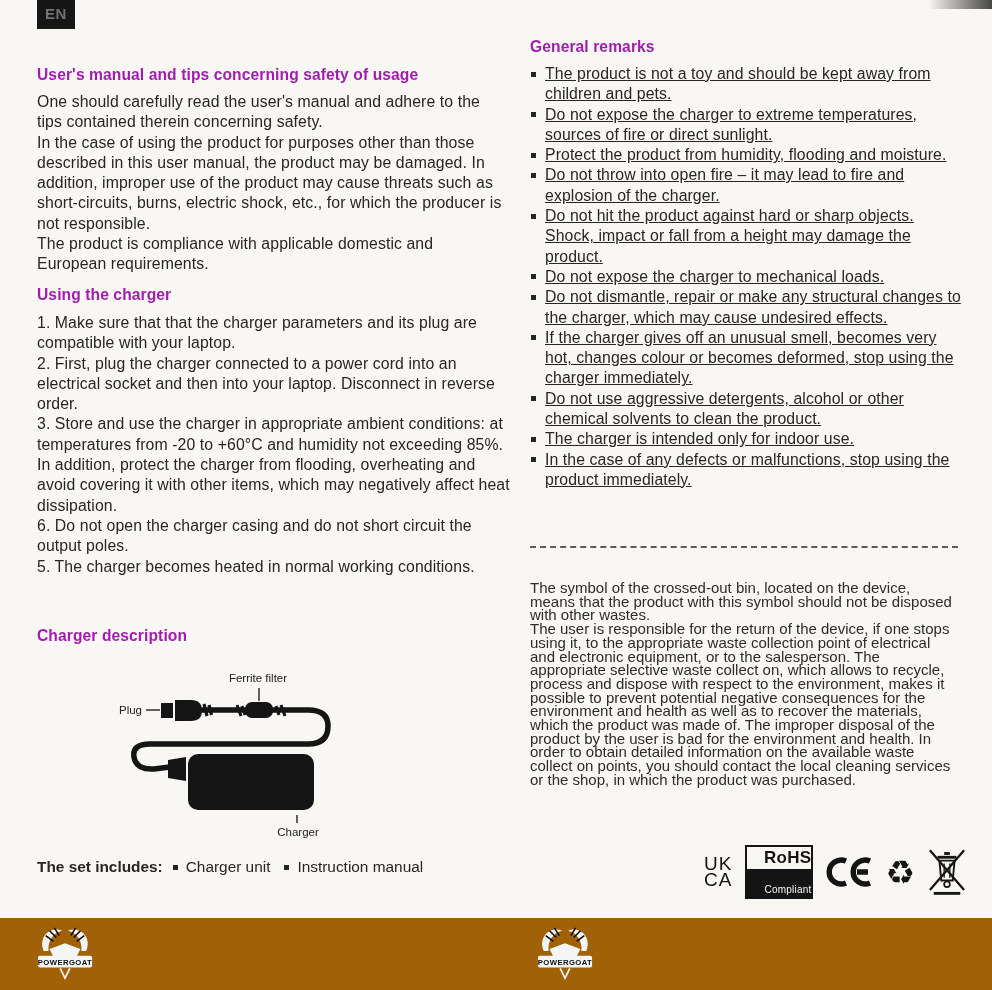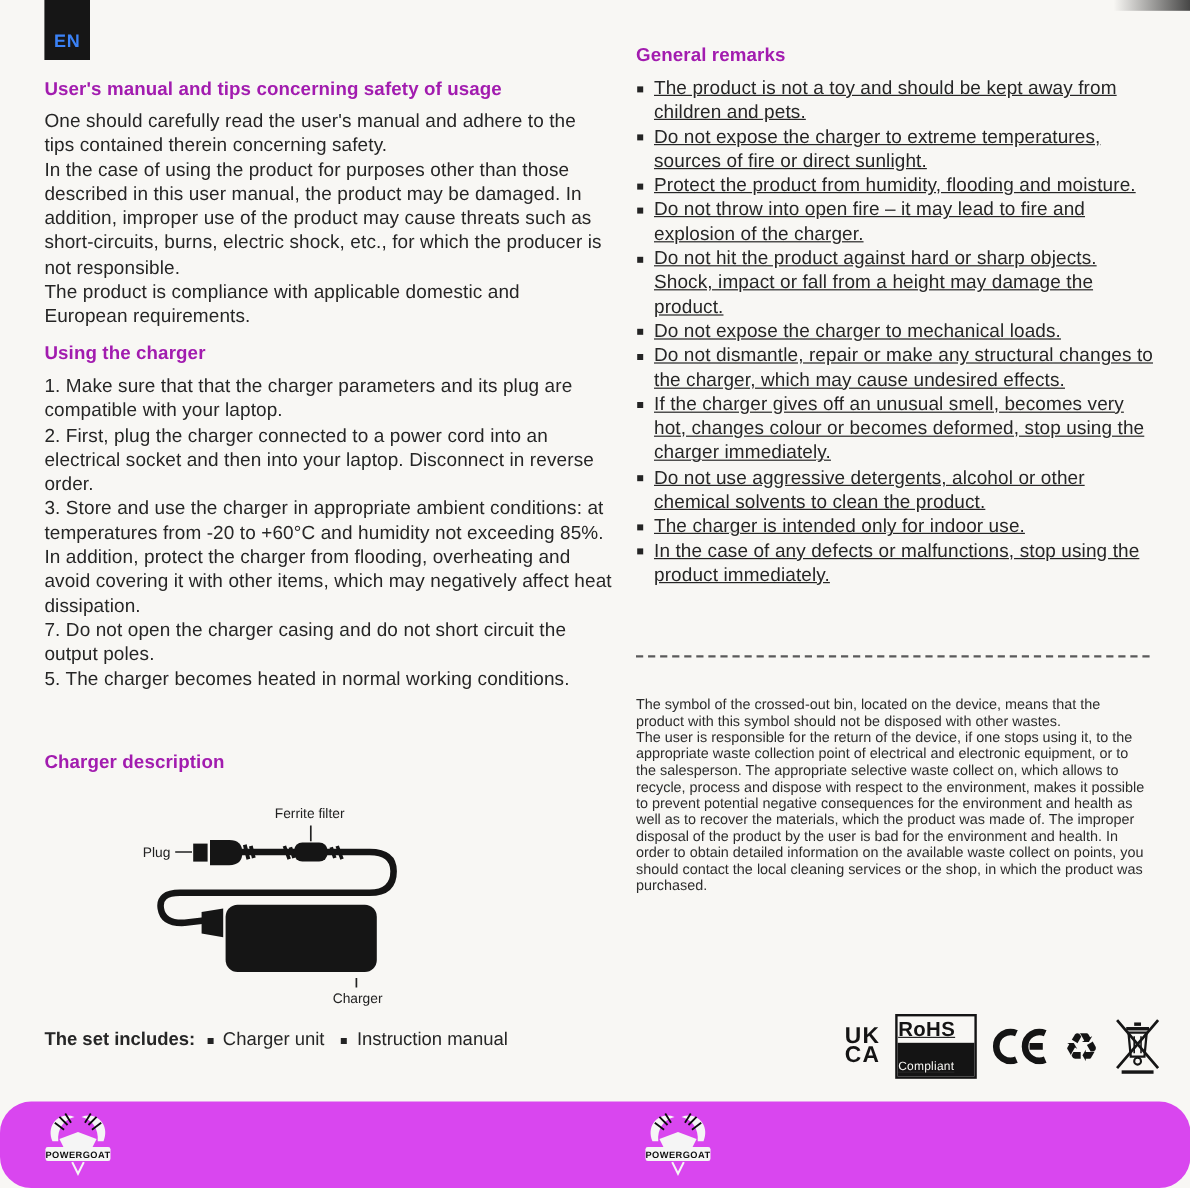--- a/index.html
+++ b/index.html
@@ -7,56 +7,56 @@
     position:relative; width:992px; height:990px;
     background:#f8f7f4; overflow:hidden;
     font-family:"Liberation Sans", sans-serif;
     color:#262626;
   }
   .smudge {
     position:absolute; top:0; right:0; width:64px; height:9px;
     background:linear-gradient(to left, rgba(25,25,25,.8), rgba(25,25,25,0));
   }
   .en-badge {
-    position:absolute; left:37px; top:0; width:38px; height:50px;
-    background:#161616; color:#3b82f6; font-weight:bold; font-size:15px;
+    position:absolute; left:37px; top:0; width:38px; height:29px;
+    background:#161616; color:#737373; font-weight:bold; font-size:15px;
     display:flex; align-items:flex-end; justify-content:center; padding-bottom:7px;
     box-sizing:border-box; letter-spacing:.5px;
   }
   .h1 { position:absolute; font-weight:bold; font-size:15.6px; color:#a21caf; letter-spacing:.1px; }
   .body-text { font-size:15.8px; line-height:20.3px; letter-spacing:.1px; }
   .col-left  { width:468px; }
   .col-right { width:436px; }
   .abs { position:absolute; }
   .bullet-list { list-style:none; margin:0; padding:0; }
   .bullet-item { position:relative; padding-left:15px; margin:0; }
   .bullet-item .sq {
     position:absolute; left:1px; top:7.5px; width:5px; height:5px; background:#242424;
   }
   .dashed-divider {
     position:absolute; left:530px; top:546px; width:428px;
     border-top:2px dashed #5a5a5a; height:0;
   }
   .disposal-h { position:absolute; left:530px; top:560px; width:430px;
     font-weight:bold; font-size:12px; color:#1b1b1b; }
   .disposal-body { position:absolute; left:530px; top:581px; width:428px;
-    font-size:12px; line-height:13.7px; color:#2c2c2c; }
+    font-size:15px; line-height:13.7px; color:#2c2c2c; }
   .set-line { position:absolute; left:37px; top:858px; display:flex; align-items:flex-start;
     font-size:15.4px; }
   .set-line .lbl { font-weight:bold; margin-right:10px; }
   .set-line .itm { display:flex; align-items:center; margin-right:14px; }
   .set-line .itm .sq { width:5px; height:5px; background:#242424; margin-right:8px; }
   .marks-row { position:absolute; left:704px; top:843px; height:58px;
     display:flex; align-items:center; gap:13px; }
-  .ukca { font-weight:700; font-size:19px; line-height:.85; letter-spacing:1px;
+  .ukca { font-weight:400; font-size:19px; line-height:.85; letter-spacing:1px;
     color:#141414; text-align:right; }
-  .rohs { width:64px; border:2.5px solid #141414; background:#f8f7f4; text-align:left;text-decoration:underline; }
+  .rohs { width:64px; border:2.5px solid #141414; background:#f8f7f4; text-align:right; }
   .rohs .rt { font-weight:800; font-size:17px; color:#141414; padding:1px 0; letter-spacing:.3px; }
   .rohs .rb { background:#141414; color:#f8f7f4; font-size:10px; padding:15px 0 2px; letter-spacing:.2px; }
-  .footer-bar { position:absolute; left:0; top:918px; width:992px; height:72px; background:#d946ef;border-radius:26px; }
+  .footer-bar { position:absolute; left:0; top:918px; width:992px; height:72px; background:#a16207; }
   .goat { position:absolute; top:5px; }
   .diagram { position:absolute; left:80px; top:664px; width:370px; height:185px; }
   .diagram text { font-family:"Liberation Sans",sans-serif; }
 </style>
 </head>
 <body>
 
 <div class="page">
   <div class="smudge"></div>
 
@@ -71,21 +71,21 @@
     <div>In the case of using the product for purposes other than those described in this user manual, the product may be damaged. In addition, improper use of the product may cause threats such as short-circuits, burns, electric shock, etc., for which the producer is not responsible.</div>
     <div>The product is compliance with applicable domestic and European requirements.</div>
   </div>
 
   <div class="h1" style="left:37px; top:286px;">Using the charger</div>
 
   <div class="abs body-text" style="left:37px; top:313px; width:474px;">
     <div>1. Make sure that that the charger parameters and its plug are compatible with your laptop.</div>
     <div>2. First, plug the charger connected to a power cord into an electrical socket and then into your laptop. Disconnect in reverse order.</div>
     <div>3. Store and use the charger in appropriate ambient conditions: at temperatures from -20 to +60°C and humidity not exceeding 85%. In addition, protect the charger from flooding, overheating and avoid covering it with other items, which may negatively affect heat dissipation.</div>
-    <div>7. Do not open the charger casing and do not short circuit the output poles.</div>
+    <div>6. Do not open the charger casing and do not short circuit the output poles.</div>
     <div>5. The charger becomes heated in normal working conditions.</div>
   </div>
 
   <div class="h1" style="left:37px; top:627px;">Charger description</div>
 
   <div class="diagram">
     <svg width="370" height="185" viewBox="0 0 370 185">
 
       <text x="178" y="18" text-anchor="middle" font-size="11.5" fill="#222">Ferrite filter</text>
       <line x1="179" y1="24" x2="179" y2="37" stroke="#222" stroke-width="1.4"></line>

